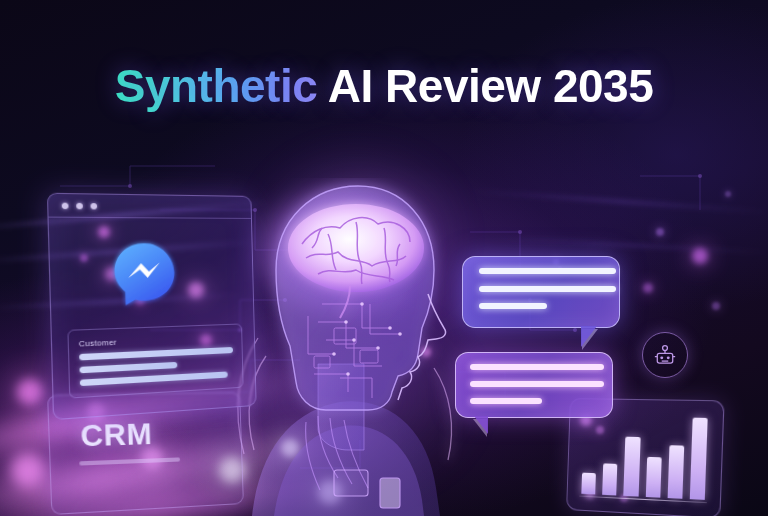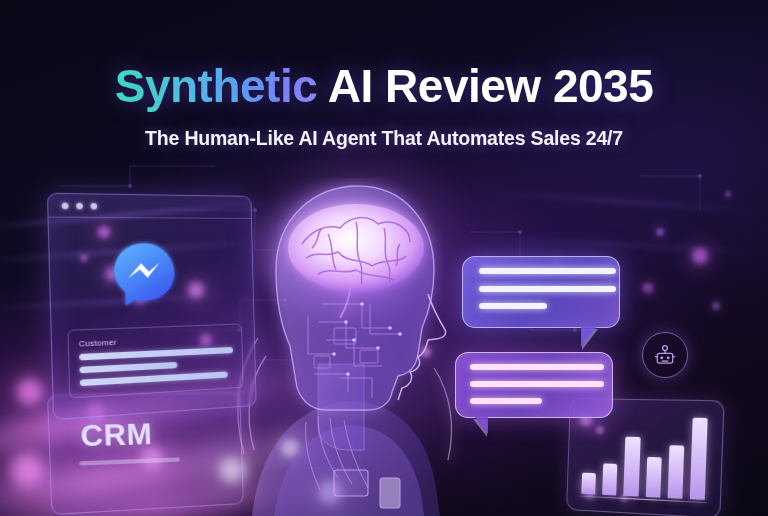--- a/index.html
+++ b/index.html
@@ -226,21 +226,20 @@
       <div class="bokeh" style="left: 712px; top: 302px; width: 8px; height: 8px; background: rgb(155, 96, 208); opacity: 0.5; filter: blur(1.68px); box-shadow: rgb(155, 96, 208) 0px 0px 10.4px;"></div>
       <div class="bokeh" style="left: 725px; top: 191px; width: 6px; height: 6px; background: rgb(143, 95, 200); opacity: 0.45; filter: blur(1.26px); box-shadow: rgb(143, 95, 200) 0px 0px 7.8px;"></div>
       <div class="bokeh" style="left: 585px; top: 489px; width: 10px; height: 10px; background: rgb(213, 142, 240); opacity: 0.6; filter: blur(2.1px); box-shadow: rgb(213, 142, 240) 0px 0px 13px;"></div>
       <div class="bokeh" style="left: 620px; top: 494px; width: 8px; height: 8px; background: rgb(201, 126, 228); opacity: 0.55; filter: blur(1.68px); box-shadow: rgb(201, 126, 228) 0px 0px 10.4px;"></div>
     </div>
 
   <div id="headline-wrap">
     <h1 id="title">
       <span class="grad">Synthetic</span><span class="plain"> AI Review 2035</span>
     </h1>
-    <div id="subtitle">The Human-Like AI Agent That Automates Sales 24/7</div>
   </div>
 
   <div id="browser-card">
     <div id="browser-titlebar">
       <span class="dot"></span>
       <span class="dot"></span>
       <span class="dot"></span>
     </div>
 
     <svg id="messenger-icon" viewBox="0 0 100 100">

